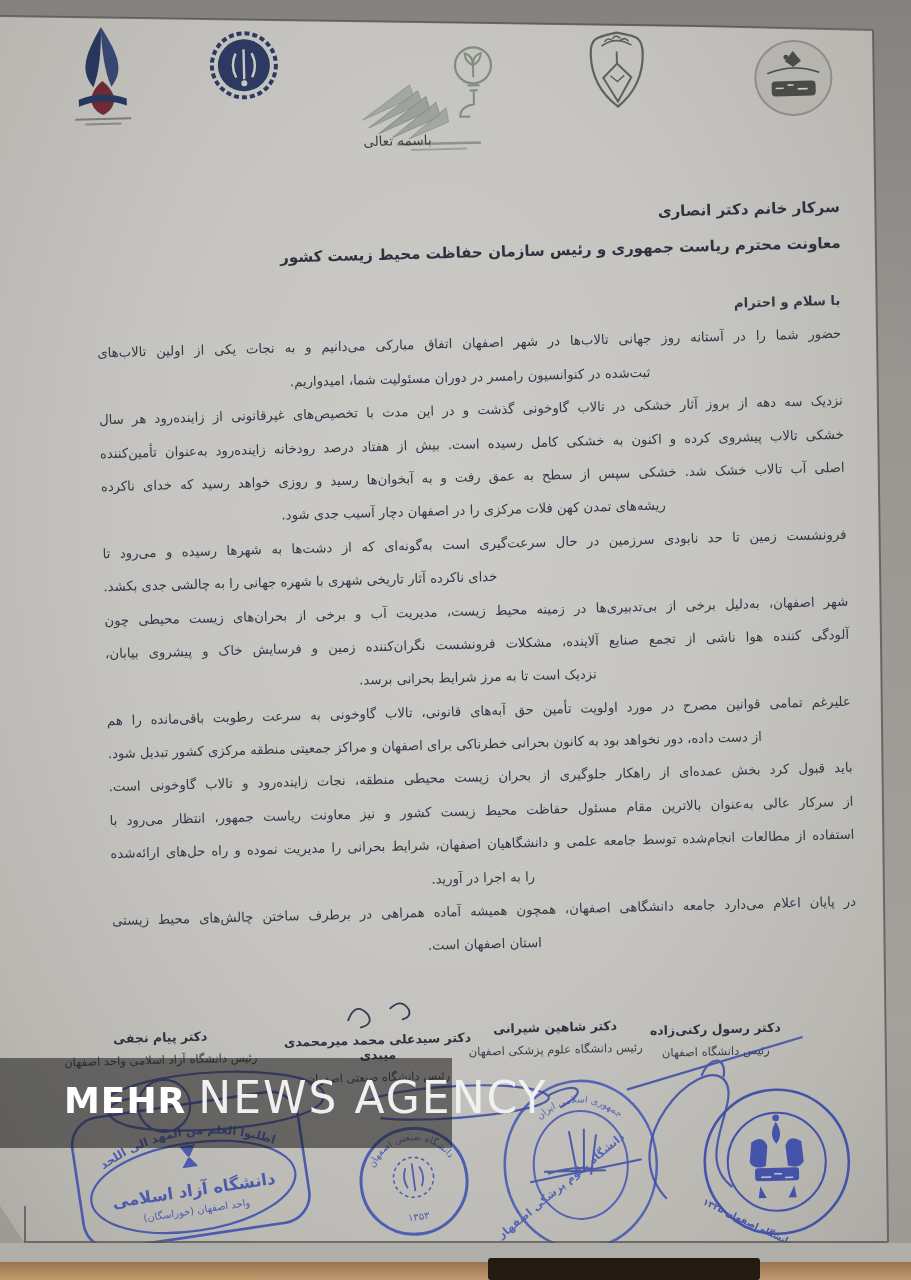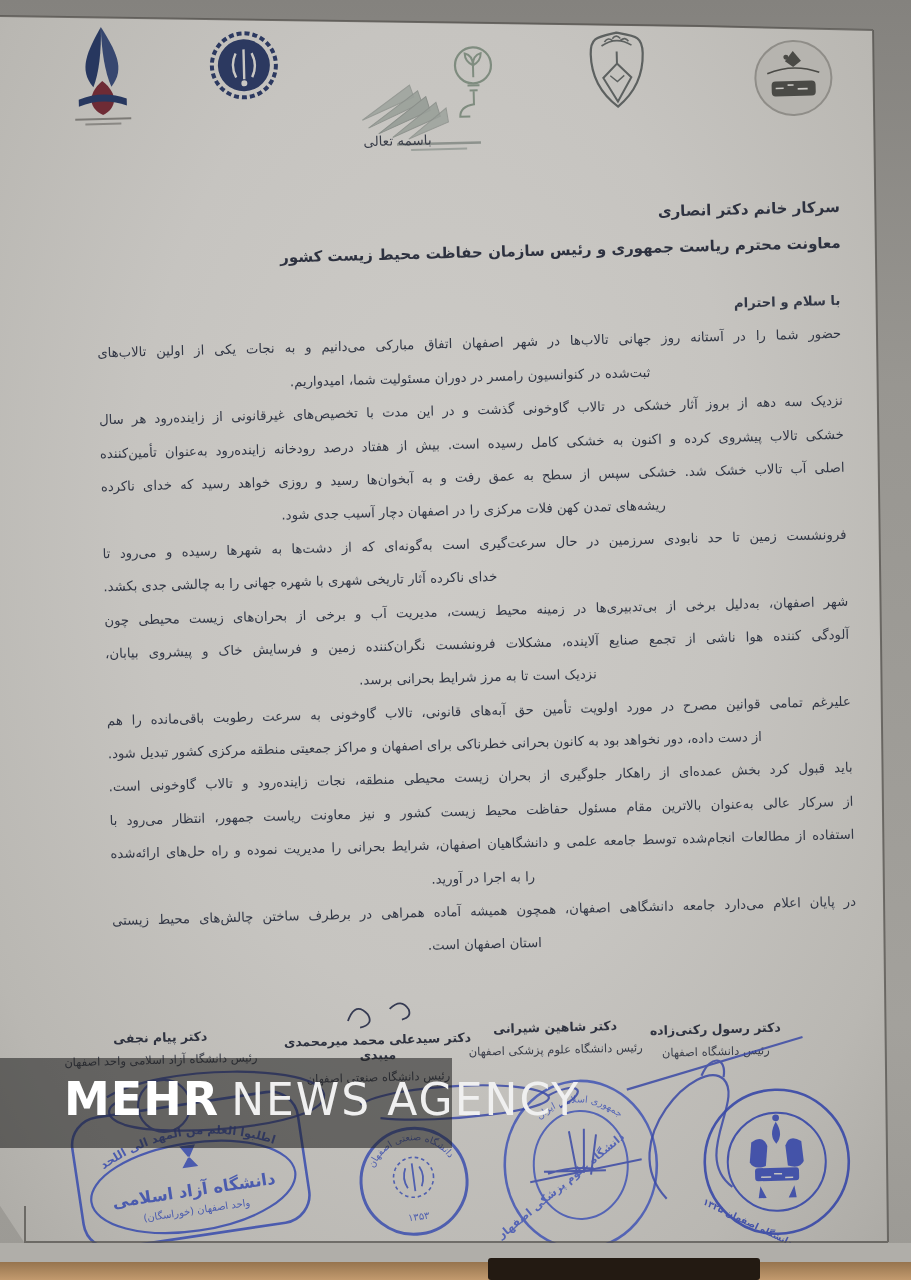--- a/index.html
+++ b/index.html
@@ -39,21 +39,21 @@
   .sig:nth-of-type(3){left:262px;top:1030px;}
   .sig:nth-of-type(4){left:45px;top:1022px;}
   .sig-name{font-weight:bold;font-size:12.5px;color:#2f3340;}
   .sig-role{font-size:11.5px;margin-top:8px;color:#3a3e4a;}
   .stamp{position:absolute;}
   .stamp text{font-family:"DejaVu Sans",sans-serif;}
   
   .wm-bar{position:absolute;left:0;top:1058px;width:452px;height:90px;
           background:rgba(28,28,28,0.55);}
   .wm{position:absolute;left:64px;top:1072px;color:#ffffff;white-space:nowrap;}
-  .wm-brand{font-weight:800;font-size:46px;letter-spacing:1px;}
+  .wm-brand{font-weight:800;font-size:36px;letter-spacing:1px;}
   .wm-rest{font-weight:400;font-size:44px;margin-left:12px;color:#f0f0f0;letter-spacing:2px;}
 </style>
 </head>
 <body>
 
 <div class="stage">
   <div class="bg"></div>
   <div class="paper"></div>
 
   <div class="tilt">

